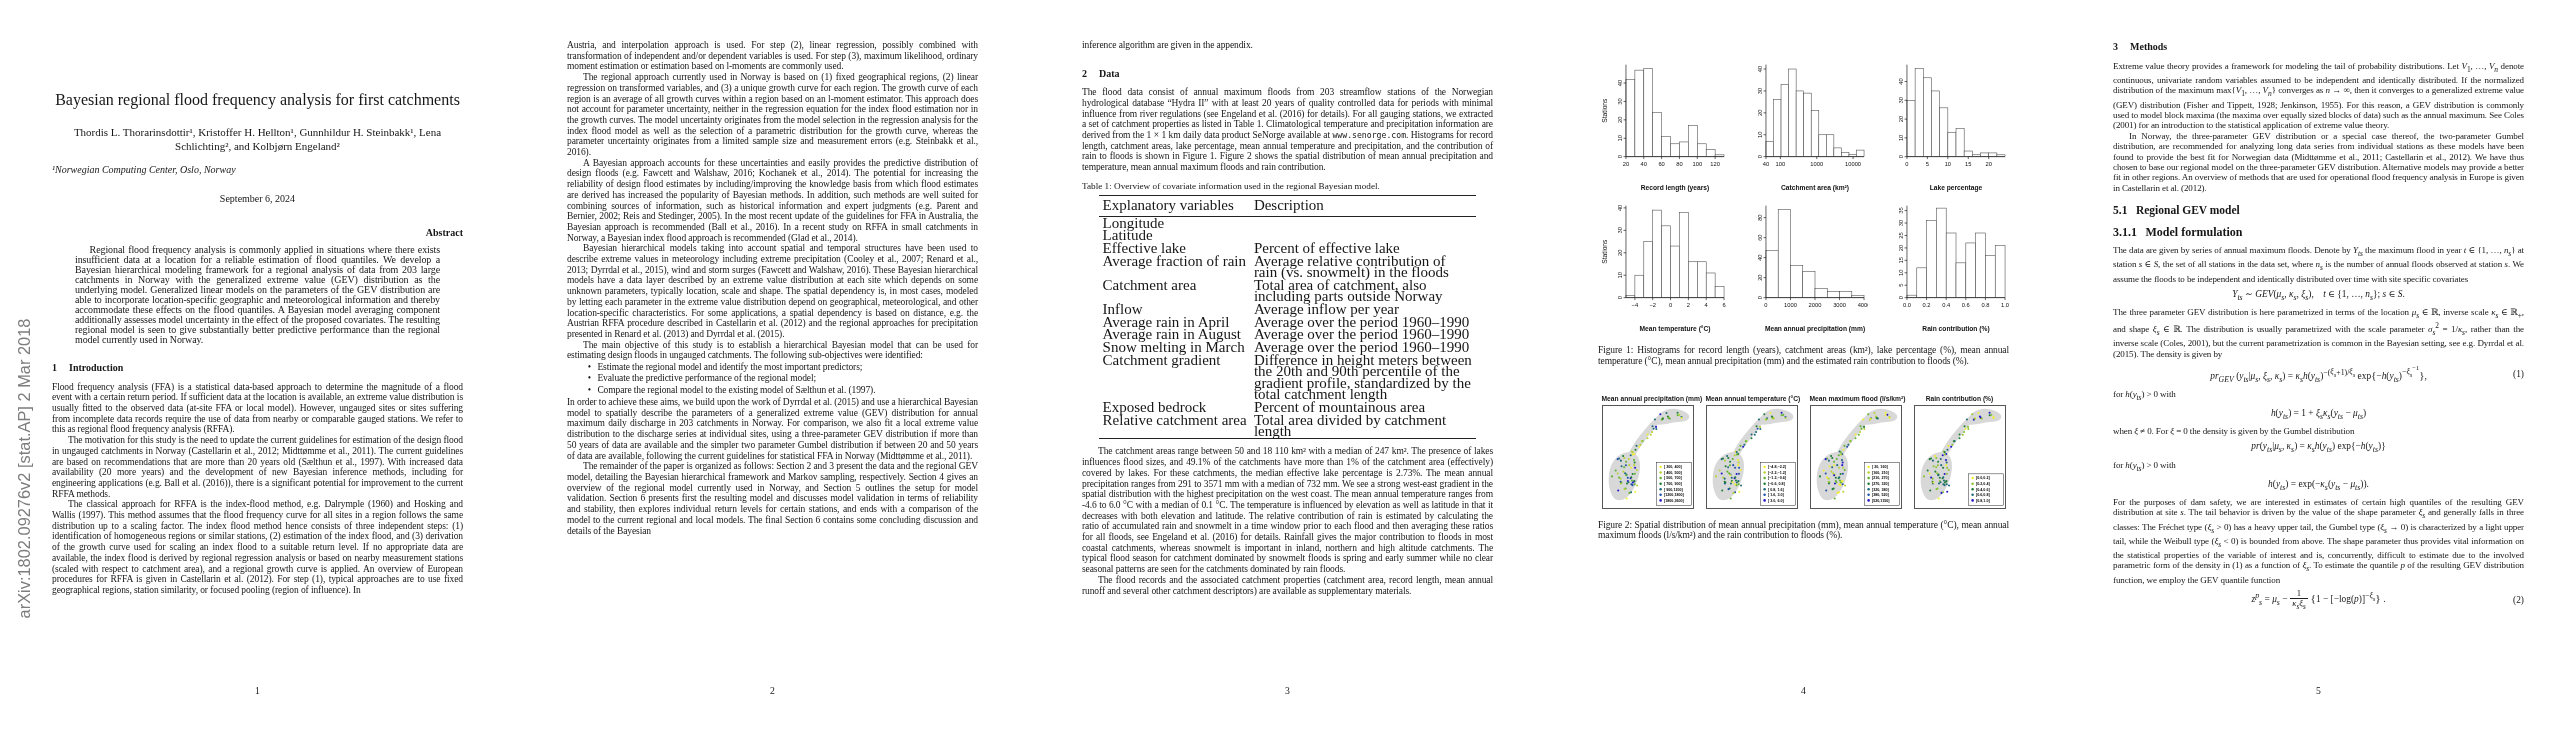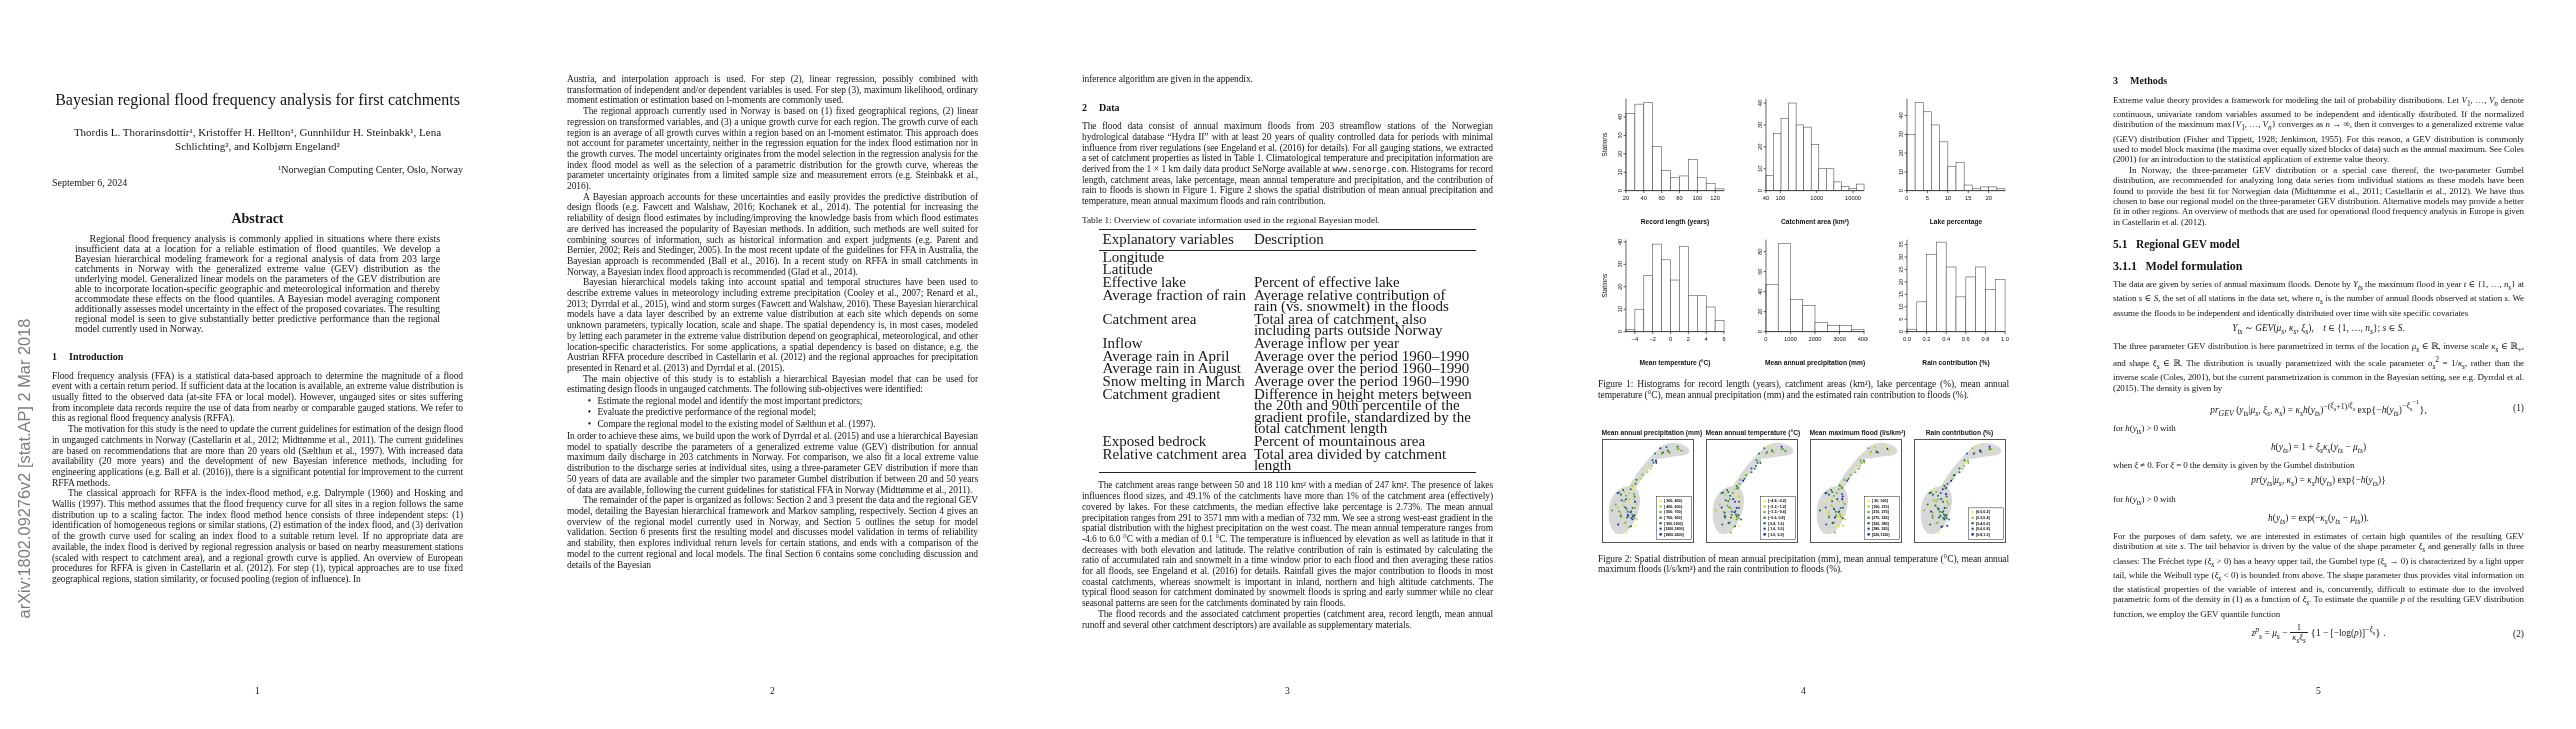--- a/index.html
+++ b/index.html
@@ -1,32 +1,32 @@
 <!DOCTYPE html>
 <html style="font-size:9.7px"><head>
 <meta charset="utf-8">
 <style>
   html,body{margin:0;padding:0;background:#ffffff;}
   body{width:2576px;height:729px;position:relative;overflow:hidden;
        font-family:"Liberation Serif","DejaVu Serif",serif;color:#161616;}
   .page{position:absolute;top:0;width:515px;height:729px;background:#fff;overflow:hidden;}
   #p1{left:0}#p2{left:515px}#p3{left:1030px}#p4{left:1546px}#p5{left:2061px}
   .pcontent{margin:0 52px;position:relative;}
-  .pad-top{padding-top:74px;}
+  .pad-top{padding-top:40px;}
   p{margin:0;text-align:justify;font-size:9.5px;line-height:10.7px;letter-spacing:-0.1px;}
   .dense p, p.dense{font-size:9px;line-height:10.4px;}
   .indent{text-indent:16px;}
   .arxiv{position:absolute;left:-207px;top:459px;width:462px;text-align:center;
          transform:rotate(-90deg);color:#7d7d7d;
          font-family:"Liberation Sans","DejaVu Sans",sans-serif;font-size:16.4px;white-space:nowrap;}
   .title{margin-top:91px;text-align:center;font-size:16px;line-height:18px;}
   .authors{margin-top:16px;text-align:center;font-size:11px;line-height:14px;padding:0 18px;}
-  .affil{margin-top:11px;text-align:right;font-size:10px;line-height:12.8px;}
-  .date{text-align:left;font-size:10px;}
-  .abs-head{margin-top:23px;text-align:center;font-weight:bold;font-size:14px;}
+  .affil{margin-top:11px;text-align:left;font-size:10px;line-height:12.8px;font-style:italic;}
+  .date{margin-top:16px;text-align:center;font-size:10px;}
+  .abs-head{margin-top:23px;text-align:right;font-weight:bold;font-size:10px;}
   .abstract{margin:7.3px 23px 0 23px;font-size:10px;line-height:10px;text-align:justify;text-indent:14.6px;letter-spacing:-0.1px;}
   .h1{font-size:10px;font-weight:bold;margin:17px 0 8.5px 0;}
   .h1.first{margin-top:1.2px;}
   .h2{font-size:11.5px;font-weight:bold;margin:11px 0 6px 0;}
   .h3{font-size:12px;font-weight:bold;margin:8.5px 0 5.5px 0;}
   .hnum{margin-right:12px;}
   .h3 .hnum,.h2 .hnum{margin-right:8.5px;}
   ul.obj{list-style:none;margin:1.2px 0;padding:0;}
   ul.obj li{font-size:9.5px;line-height:11.2px;padding-left:9.7px;margin-left:20.7px;position:relative;text-align:left;letter-spacing:-0.1px;}
   ul.obj li::before{content:"•";position:absolute;left:0;top:0;}

